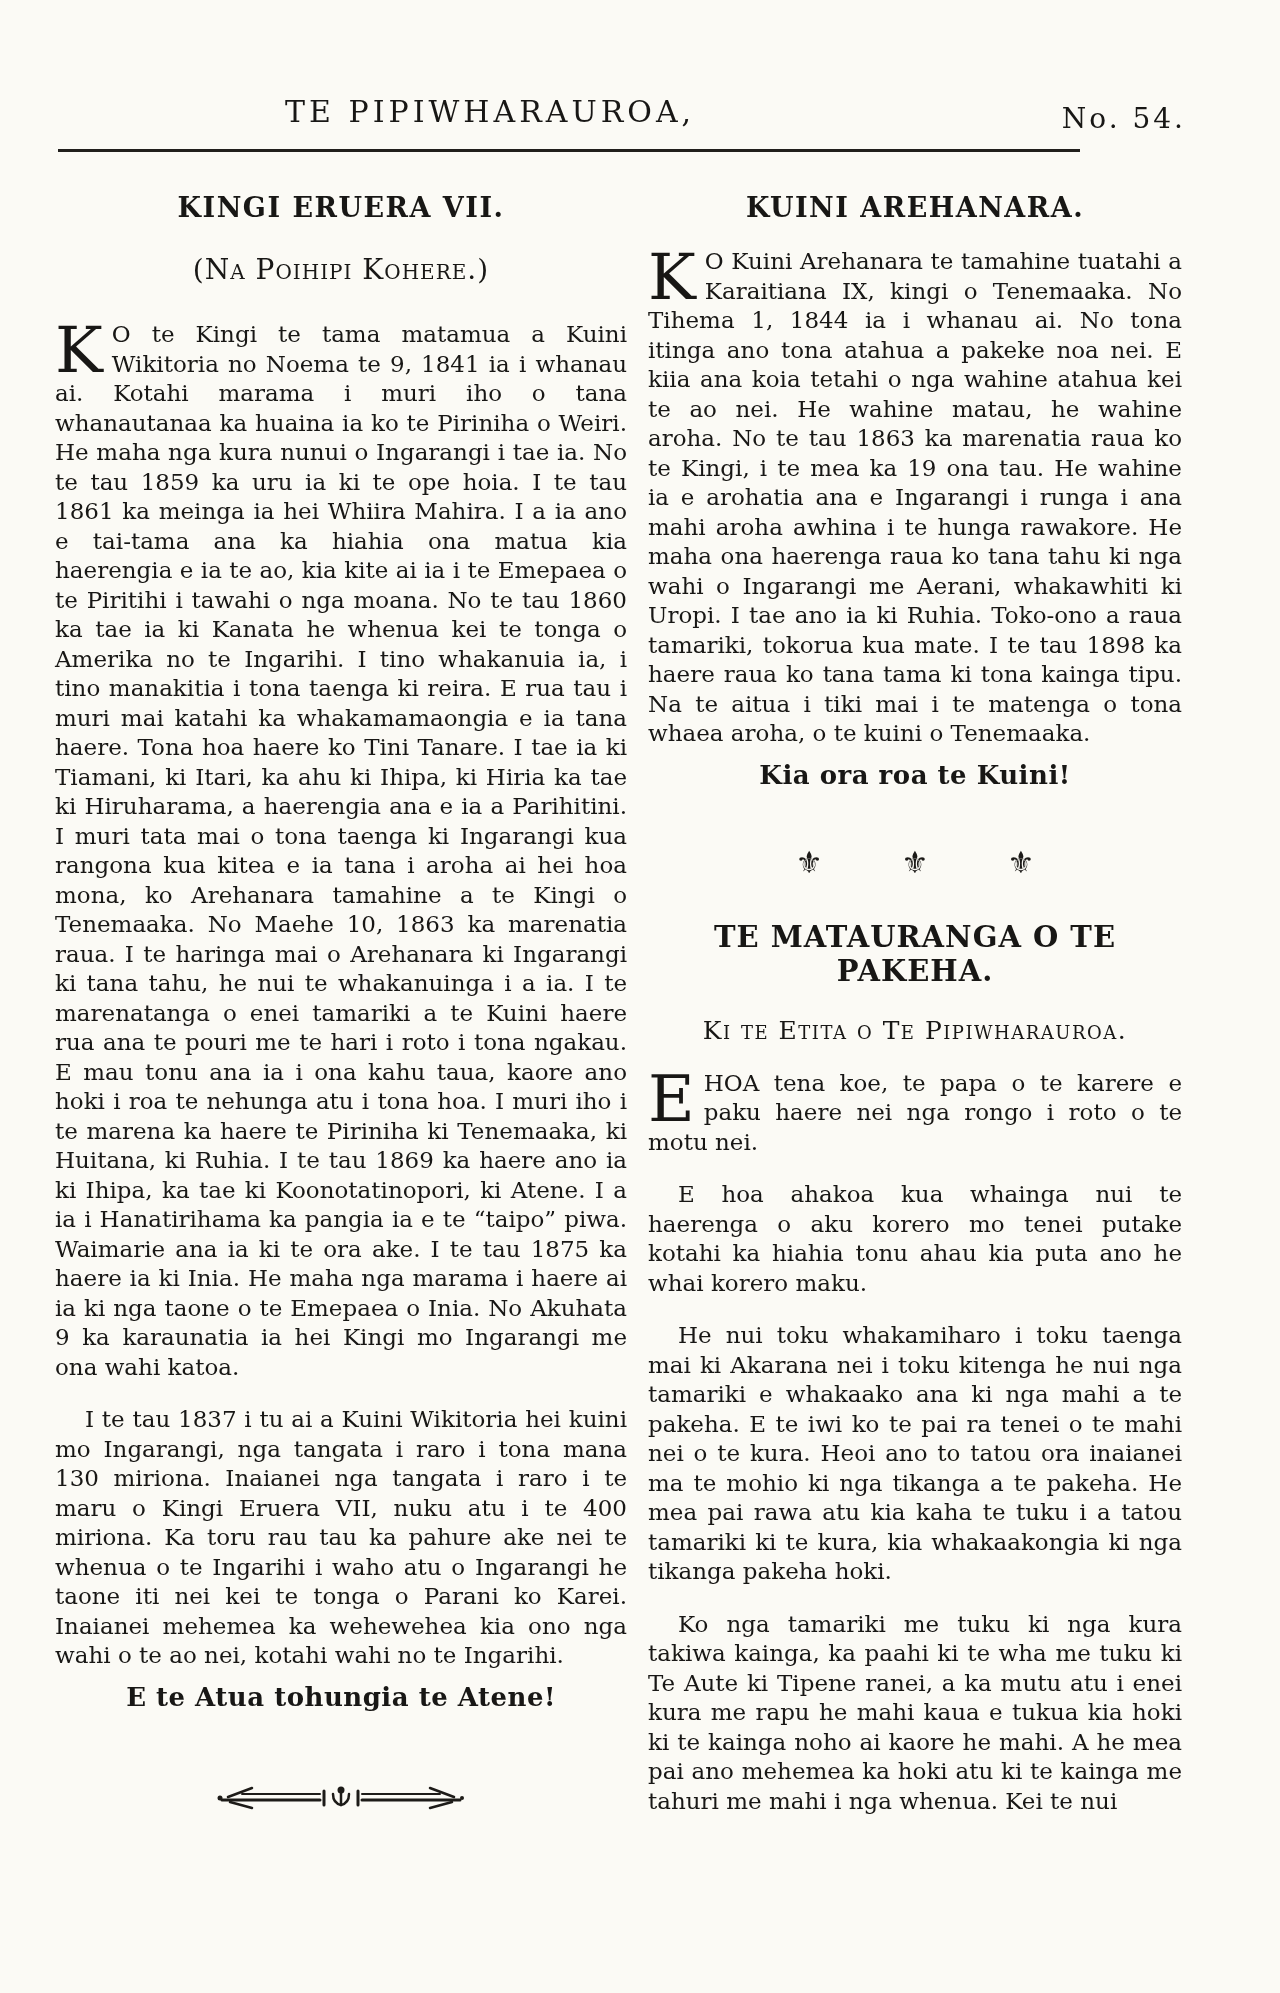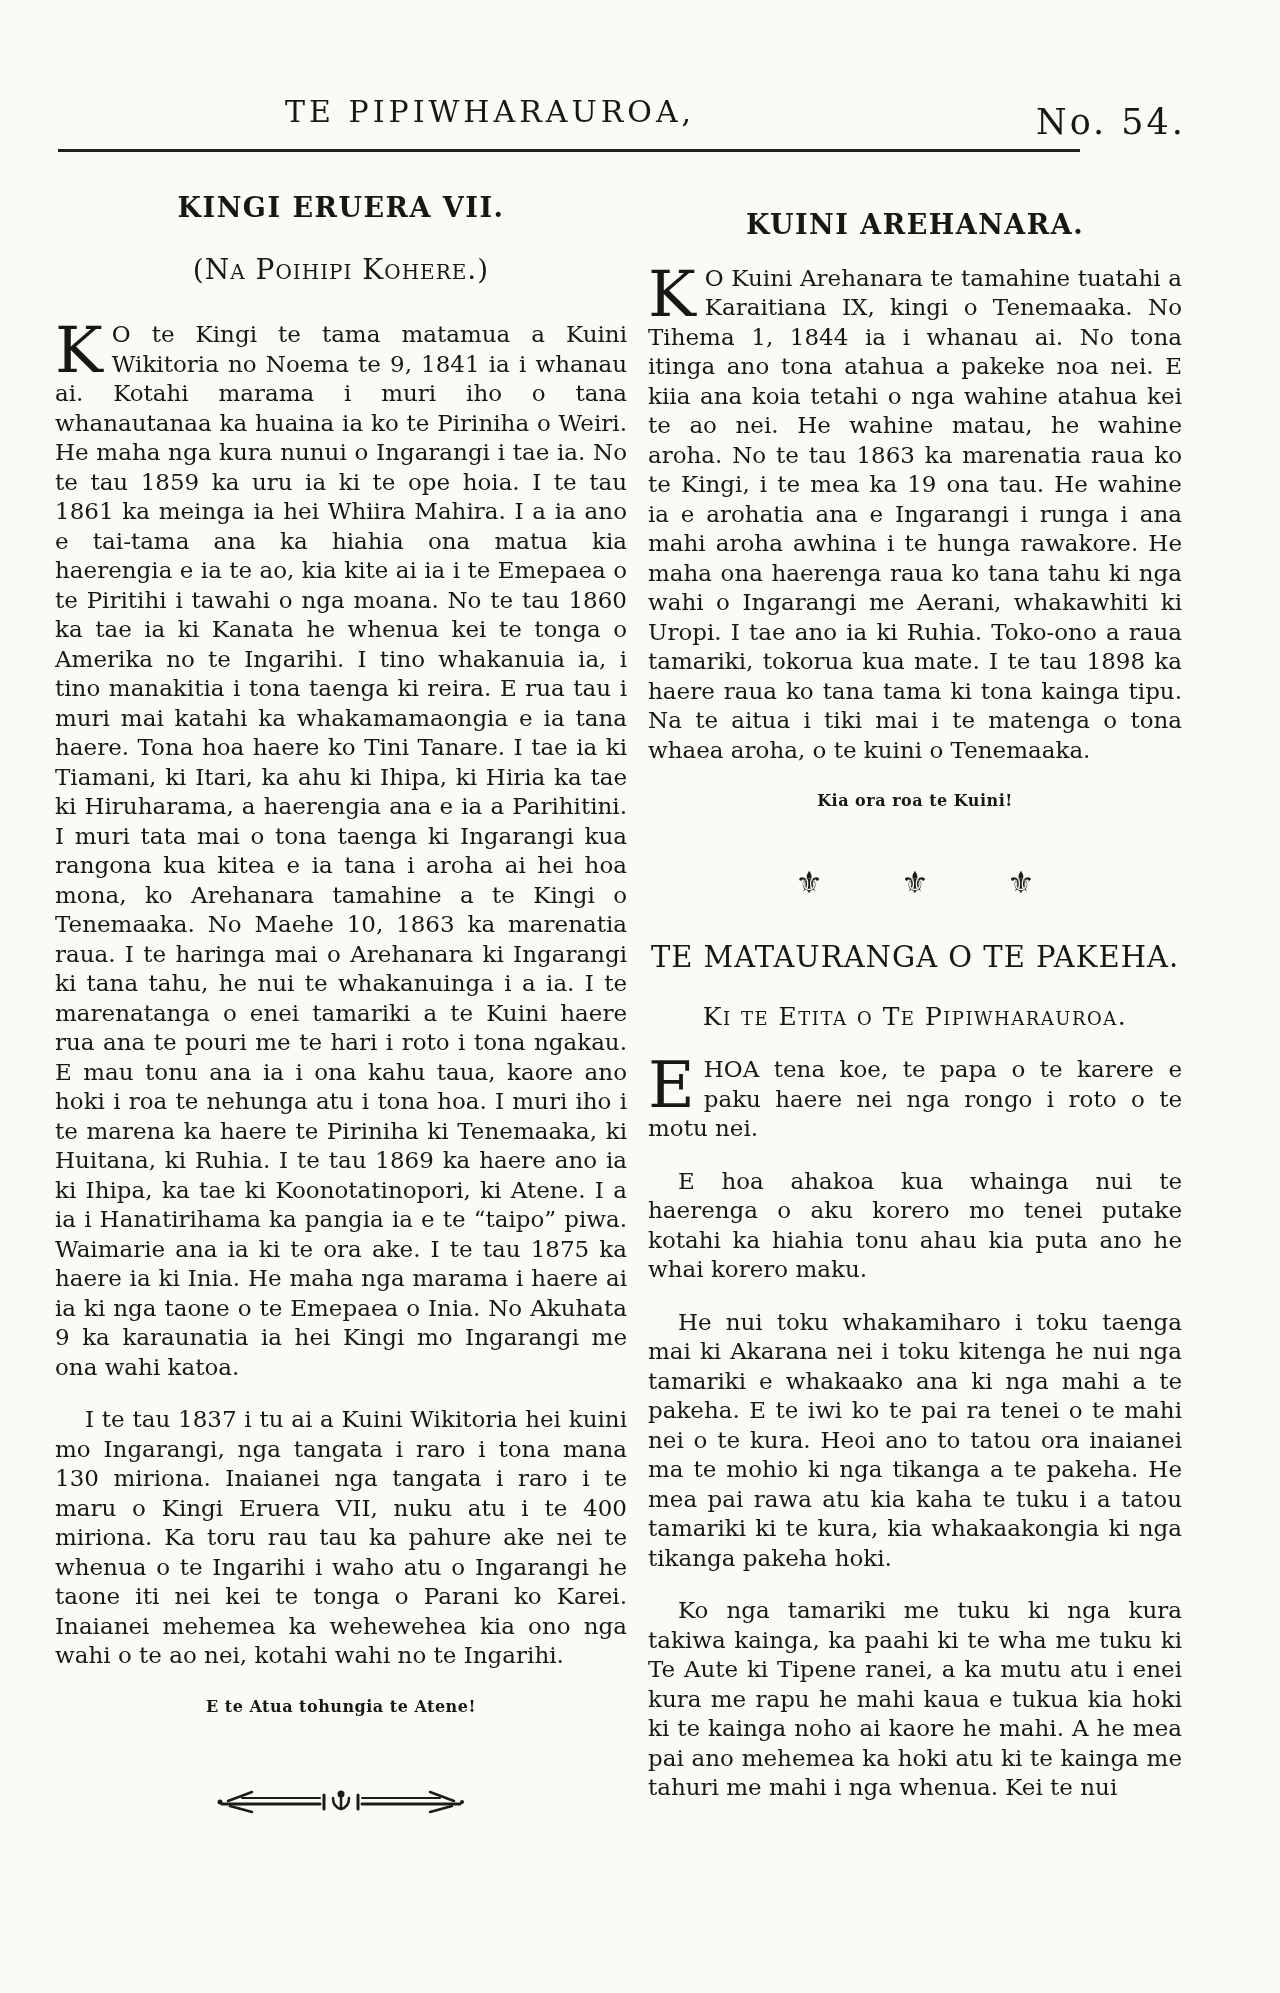--- a/index.html
+++ b/index.html
@@ -11,21 +11,21 @@
     position:relative;overflow:hidden;
     -webkit-font-smoothing:antialiased;
   }
   .page{position:absolute;inset:0;}
   
   .masthead-row{position:absolute;top:94px;left:55px;right:88px;height:62px;}
   .masthead-title{
     position:absolute;left:230px;width:400px;text-align:center;
     font-size:30px;letter-spacing:4px;white-space:nowrap;
   }
-  .issue-no{position:absolute;right:6px;top:8px;font-size:35px;letter-spacing:3px;}
+  .issue-no{position:absolute;right:6px;top:8px;font-size:28px;letter-spacing:3px;}
   .head-rule{
     position:absolute;top:149px;left:58px;width:1022px;height:0;
     border-top:3px solid #211f1c;
   }
   
   .columns{position:absolute;top:176px;left:55px;display:flex;gap:21px;align-items:center;}
   .col-left{width:572px;}
   .col-right{width:534px;}
   .article-heading{
     margin:16px 0 0;text-align:center;font-size:27px;font-weight:bold;
@@ -38,30 +38,30 @@
   p.body{
     font-size:23px;line-height:29.5px;text-align:justify;margin:0;
   }
   p.first{margin-top:34px;}
   p.first-tight{margin-top:24px;}
   p.indent{text-indent:30px;margin-top:23px;}
   .dropcap{
     float:left;font-size:64px;line-height:50px;padding:5px 9px 0 0;
   }
   .closing{
-    text-align:center;font-weight:bold;font-size:16px;
-    margin-top:26px;letter-spacing:0.5px;
+    text-align:center;font-weight:bold;font-size:26px;
+    margin-top:11px;letter-spacing:0.5px;
   }
   .tailpiece{margin-top:72px;text-align:center;}
   .fleuron-row{
     display:flex;justify-content:center;gap:78px;margin-top:54px;
     font-family:"DejaVu Sans", sans-serif;font-size:31px;color:#1c1a18;
   }
   .section-heading{
-    margin:40px 0 0;text-align:center;font-size:29px;font-weight:normal;
+    margin:40px 0 0;text-align:center;font-size:29px;font-weight:bold;
     letter-spacing:1px;
   }
   .salutation{
     margin:28px 0 0;text-align:center;font-variant:small-caps;
     font-size:25px;letter-spacing:1.5px;
   }
 </style>
 </head>
 <body>
 

